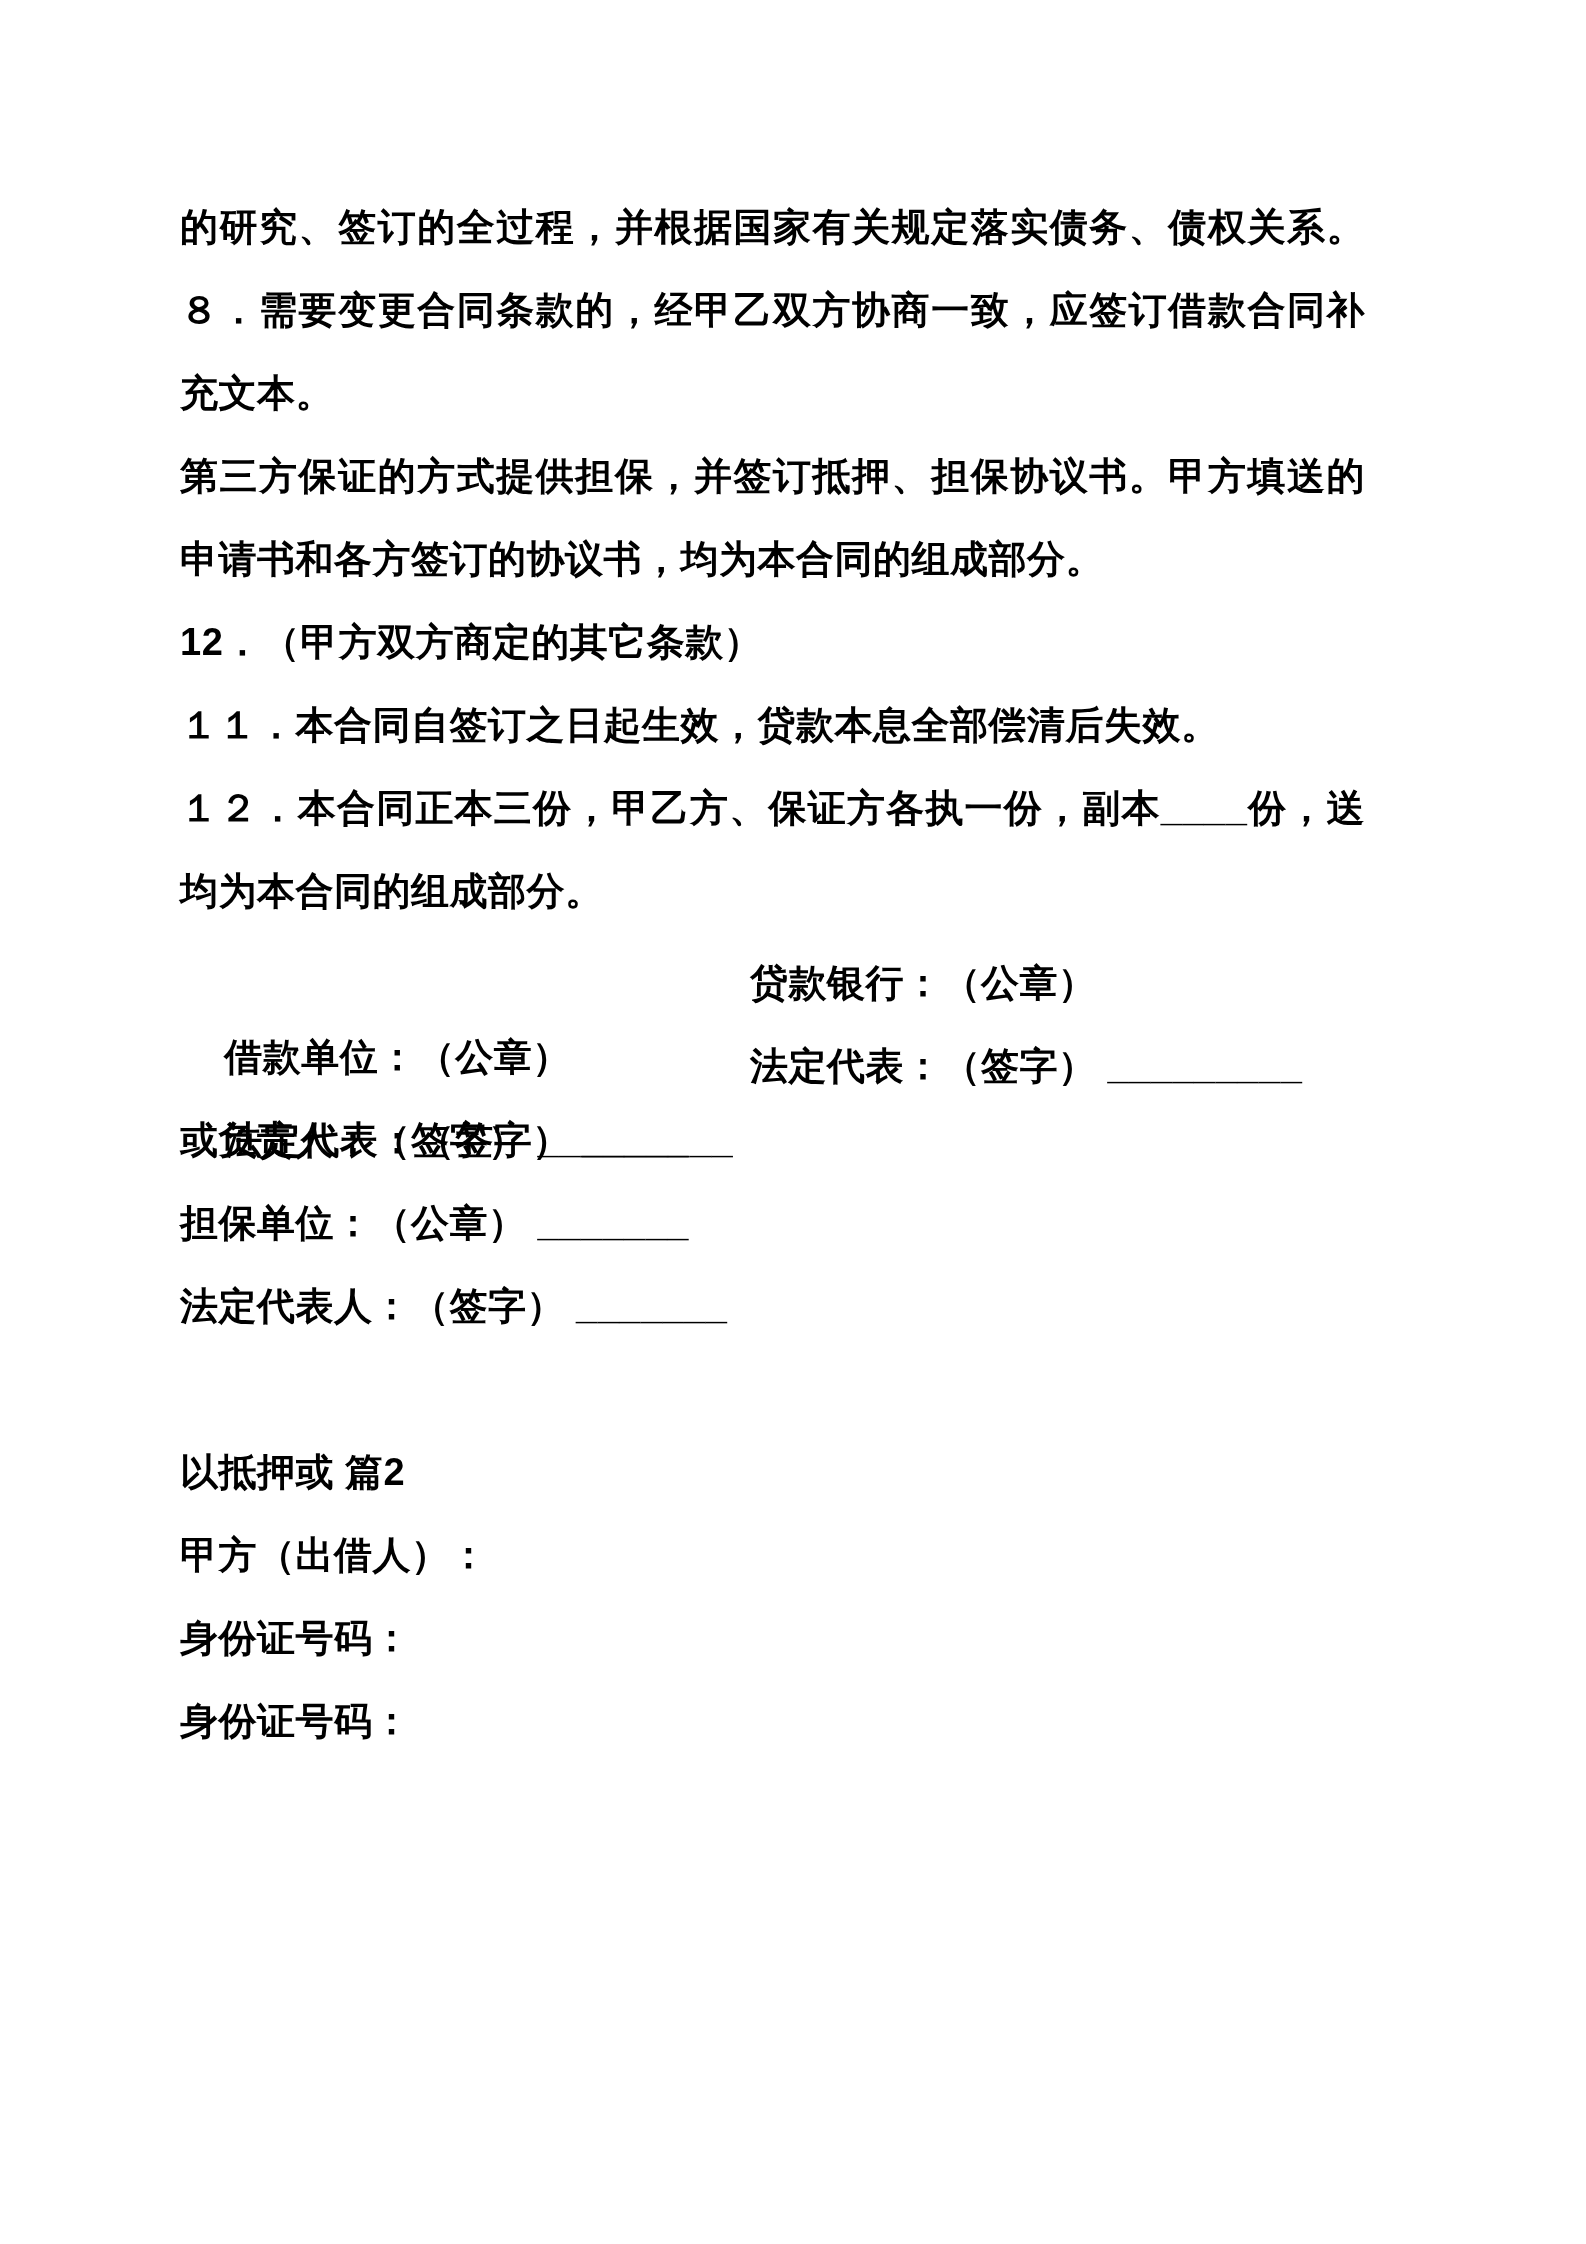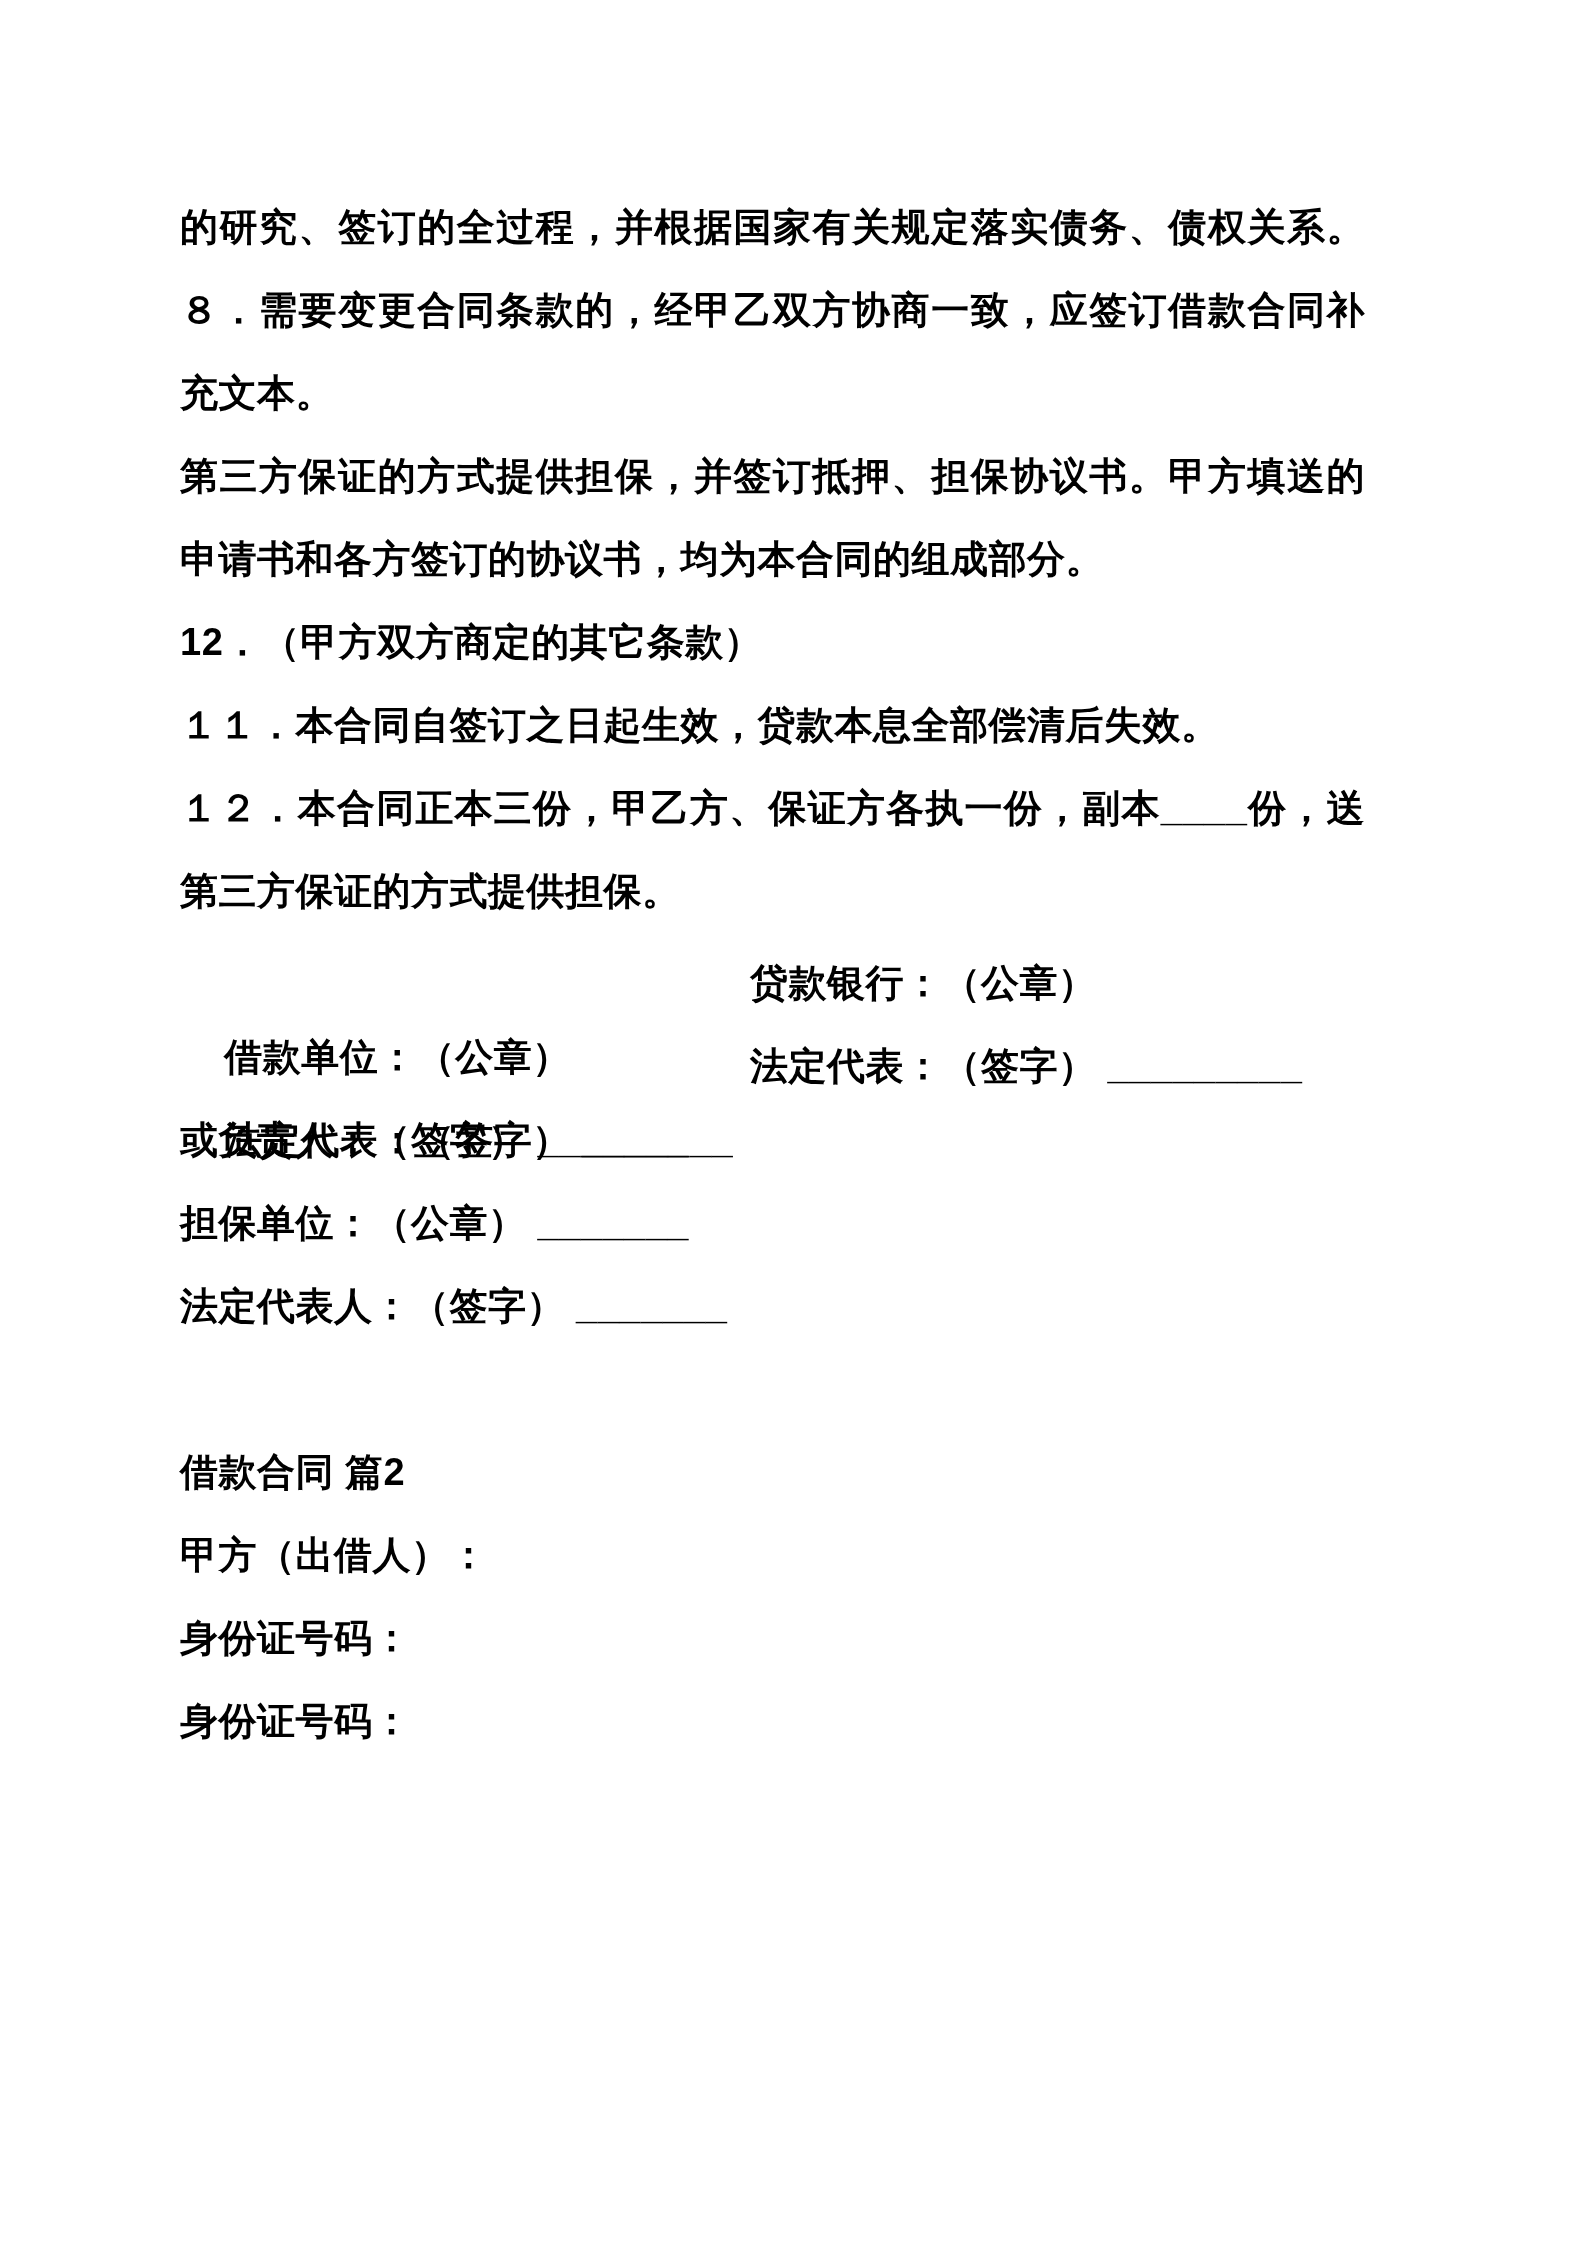--- a/index.html
+++ b/index.html
@@ -52,37 +52,37 @@
 <div class="doc">
 
   <div class="line full">的研究、签订的全过程，并根据国家有关规定落实债务、债权关系。</div>
   <div class="line full">８．需要变更合同条款的，经甲乙双方协商一致，应签订借款合同补</div>
   <div class="line">充文本。</div>
   <div class="line full">第三方保证的方式提供担保，并签订抵押、担保协议书。甲方填送的</div>
   <div class="line">申请书和各方签订的协议书，均为本合同的组成部分。</div>
   <div class="line">12．（甲方双方商定的其它条款）</div>
   <div class="line">１１．本合同自签订之日起生效，贷款本息全部偿清后失效。</div>
   <div class="line full">１２．本合同正本三份，甲乙方、保证方各执一份，副本____份，送</div>
-  <div class="line">第三方保证的方式提供担保。</div>
+  <div class="line">均为本合同的组成部分。</div>
 
   <div class="line sig-row">
     <span>借款单位：（公章）</span>
     <span class="sig-right">贷款银行：（公章）</span>
   </div>
 
   <div class="line sig-row">
     <span>法定代表：（签字） _______</span>
     <span class="sig-right">法定代表：（签字） _________</span>
   </div>
 
   <div class="line">或负责人：（签字） _______</div>
   <div class="line">担保单位：（公章） _______</div>
   <div class="line">法定代表人：（签字） _______</div>
 
   <div class="spacer"></div>
 
-  <div class="line">借款合同 篇2</div>
+  <div class="line">以抵押或 篇2</div>
 
   <div class="line">甲方（出借人）：</div>
   <div class="line">身份证号码：</div>
   <div class="line">身份证号码：</div>
 
 </div>
 
 </body></html>

